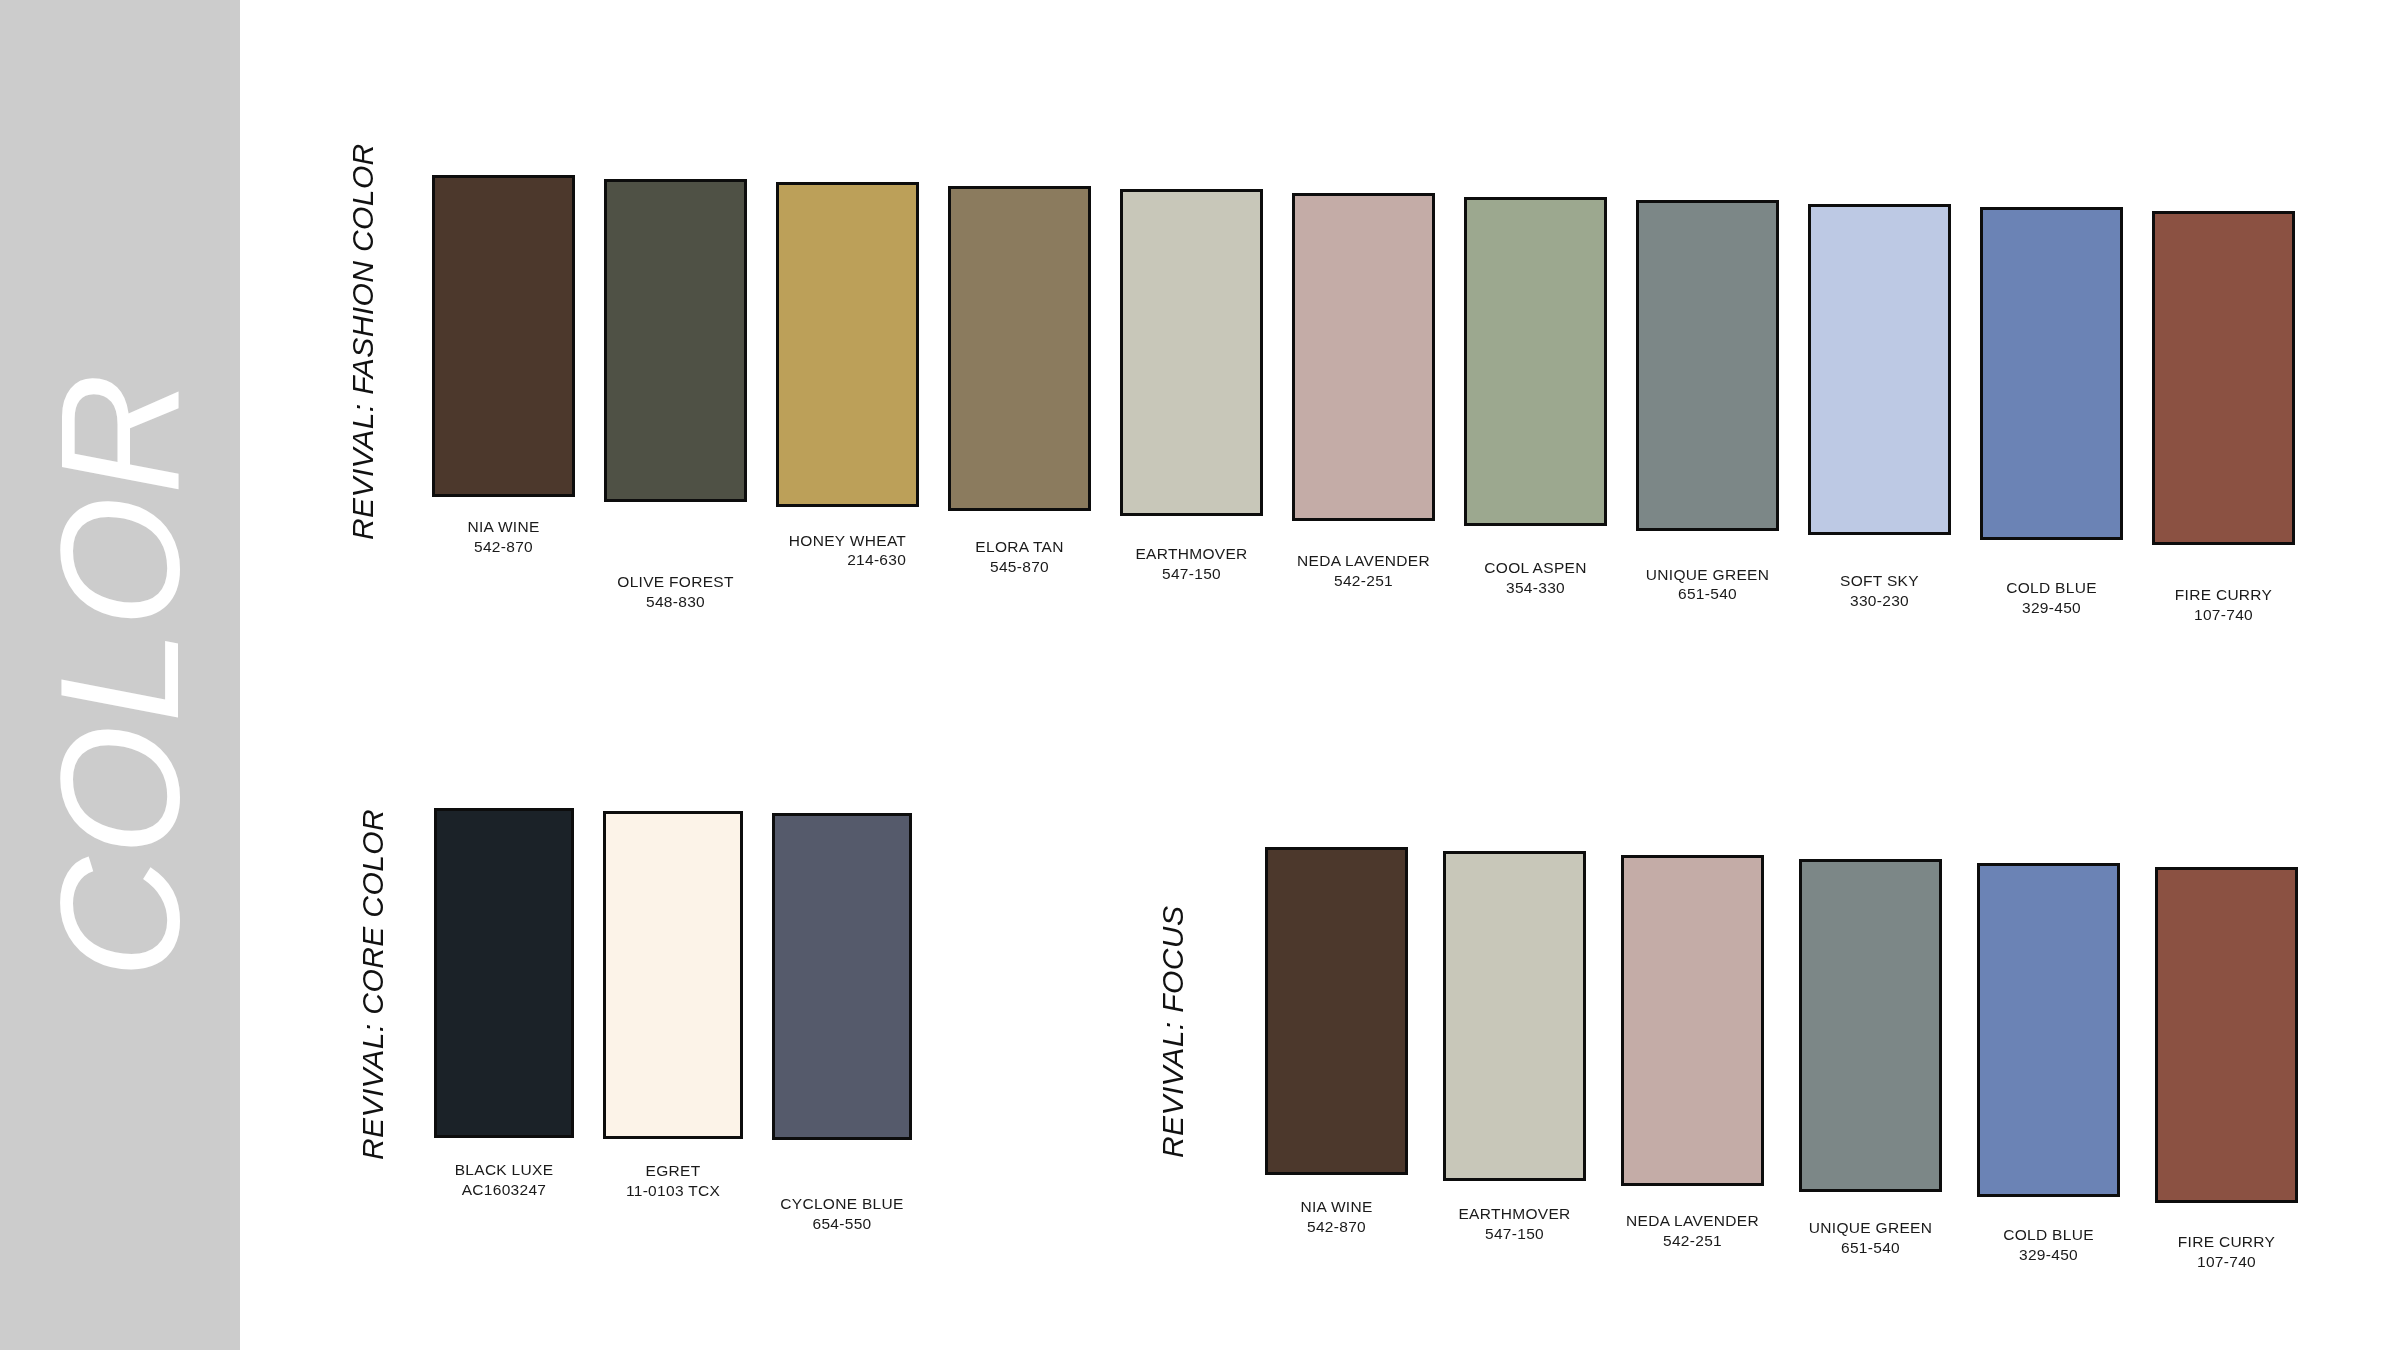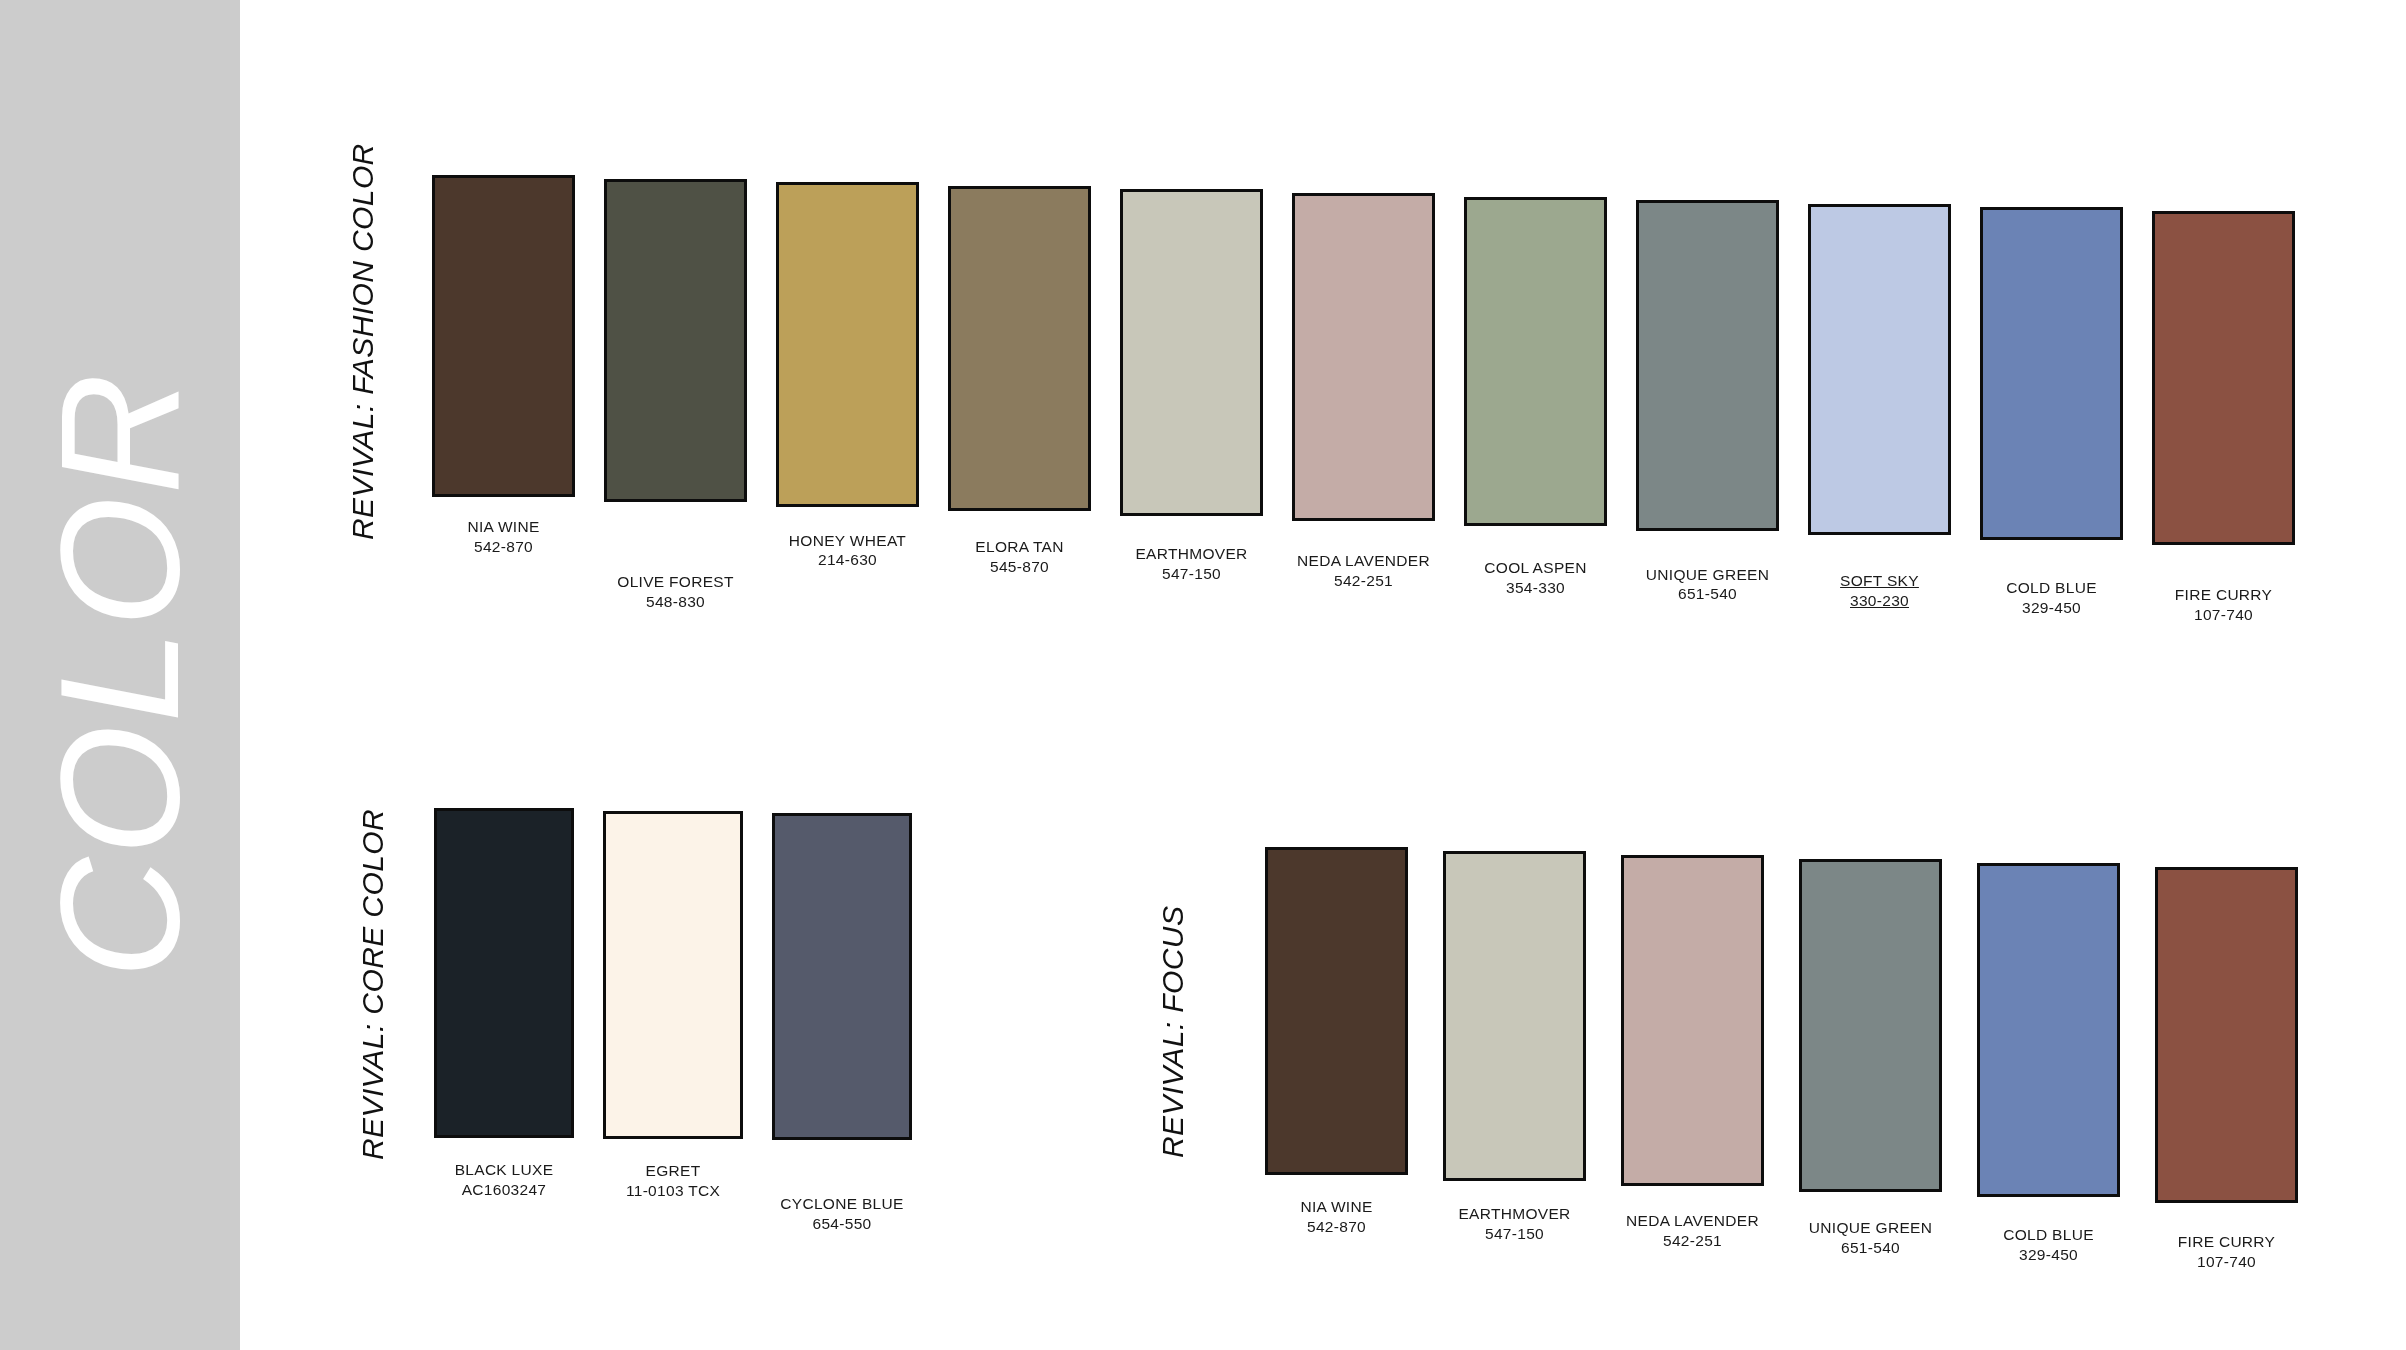--- a/index.html
+++ b/index.html
@@ -98,33 +98,33 @@
     <div class="sidebar-word">COLOR</div>
   </div>
 
   <div class="section-title" style="left:378px; top:510px;">REVIVAL: FASHION COLOR</div>
   <div class="swatch-group" id="group-fashion-color">
       <div class="swatch" style="left: 432px; top: 175px; width: 143px; height: 322px; background: rgb(76, 56, 44); border-color: rgb(13, 13, 13);"></div>
       <div class="swatch-label" style="left: 503.5px; top: 517px;"><span class="name">NIA WINE</span><span class="code">542-870</span></div>
       <div class="swatch" style="left: 604px; top: 178.6px; width: 143px; height: 323.2px; background: rgb(79, 81, 69); border-color: rgb(13, 13, 13);"></div>
       <div class="swatch-label" style="left: 675.5px; top: 523.8px; margin-top: 48px;"><span class="name">OLIVE FOREST</span><span class="code">548-830</span></div>
       <div class="swatch" style="left: 776px; top: 182.2px; width: 143px; height: 324.4px; background: rgb(188, 160, 89); border-color: rgb(13, 13, 13);"></div>
-      <div class="swatch-label" style="left: 847.5px; top: 530.6px;"><span class="name">HONEY WHEAT</span><span class="code">214-630</span></div>
+      <div class="swatch-label" style="left: 847.5px; top: 530.6px; text-align: right;"><span class="name">HONEY WHEAT</span><span class="code">214-630</span></div>
       <div class="swatch" style="left: 948px; top: 185.8px; width: 143px; height: 325.6px; background: rgb(139, 123, 94); border-color: rgb(13, 13, 13);"></div>
       <div class="swatch-label" style="left: 1019.5px; top: 537.4px;"><span class="name">ELORA TAN</span><span class="code">545-870</span></div>
       <div class="swatch" style="left: 1120px; top: 189.4px; width: 143px; height: 326.8px; background: rgb(200, 199, 185); border-color: rgb(13, 13, 13);"></div>
       <div class="swatch-label" style="left: 1191.5px; top: 544.2px;"><span class="name">EARTHMOVER</span><span class="code">547-150</span></div>
       <div class="swatch" style="left: 1292px; top: 193px; width: 143px; height: 328px; background: rgb(196, 172, 167); border-color: rgb(13, 13, 13);"></div>
       <div class="swatch-label" style="left: 1363.5px; top: 551px;"><span class="name">NEDA LAVENDER</span><span class="code">542-251</span></div>
       <div class="swatch" style="left: 1464px; top: 196.6px; width: 143px; height: 329.2px; background: rgb(156, 168, 143); border-color: rgb(13, 13, 13);"></div>
       <div class="swatch-label" style="left: 1535.5px; top: 557.8px;"><span class="name">COOL ASPEN</span><span class="code">354-330</span></div>
       <div class="swatch" style="left: 1636px; top: 200.2px; width: 143px; height: 330.4px; background: rgb(124, 135, 135); border-color: rgb(13, 13, 13);"></div>
       <div class="swatch-label" style="left: 1707.5px; top: 564.6px;"><span class="name">UNIQUE GREEN</span><span class="code">651-540</span></div>
       <div class="swatch" style="left: 1808px; top: 203.8px; width: 143px; height: 331.6px; background: rgb(189, 201, 228); border-color: rgb(13, 13, 13);"></div>
-      <div class="swatch-label" style="left: 1879.5px; top: 571.4px; text-decoration: underline;"><span class="name">SOFT SKY</span><span class="code">330-230</span></div>
+      <div class="swatch-label" style="left: 1879.5px; top: 571.4px;"><span class="name">SOFT SKY</span><span class="code">330-230</span></div>
       <div class="swatch" style="left: 1980px; top: 207.4px; width: 143px; height: 332.8px; background: rgb(107, 131, 181); border-color: rgb(13, 13, 13);"></div>
       <div class="swatch-label" style="left: 2051.5px; top: 578.2px;"><span class="name">COLD BLUE</span><span class="code">329-450</span></div>
       <div class="swatch" style="left: 2152px; top: 211px; width: 143px; height: 334px; background: rgb(139, 81, 66); border-color: rgb(13, 13, 13);"></div>
       <div class="swatch-label" style="left: 2223.5px; top: 585px;"><span class="name">FIRE CURRY</span><span class="code">107-740</span></div>
     </div>
 
   <div class="section-title" style="left:388px; top:1130px;">REVIVAL: CORE COLOR</div>
   <div class="swatch-group" id="group-core-color">
       <div class="swatch" style="left: 434px; top: 808px; width: 140px; height: 330px; background: rgb(27, 34, 40); border-color: rgb(13, 13, 13);"></div>
       <div class="swatch-label" style="left: 504px; top: 1160px;"><span class="name">BLACK LUXE</span><span class="code">AC1603247</span></div>

